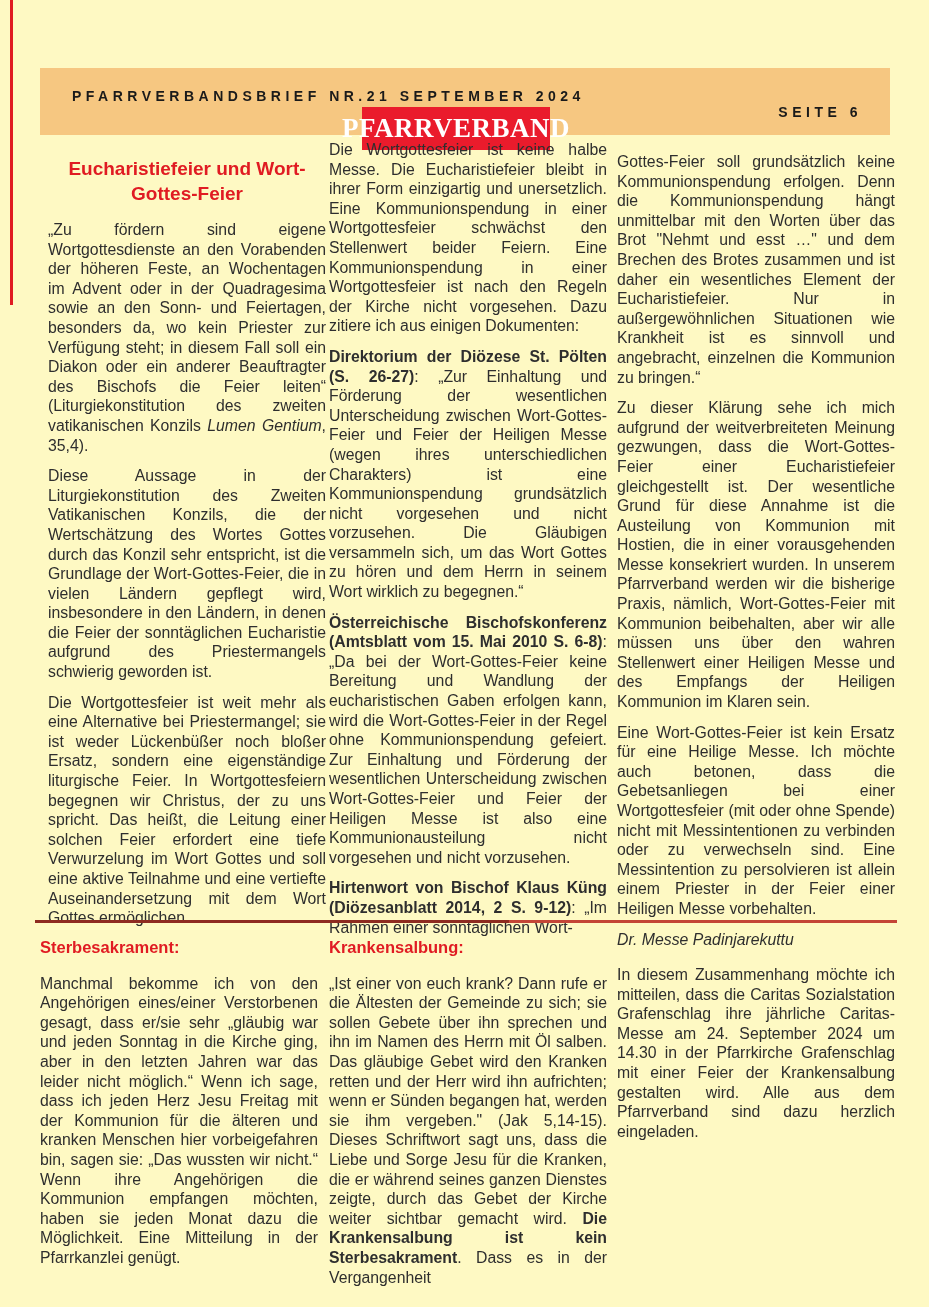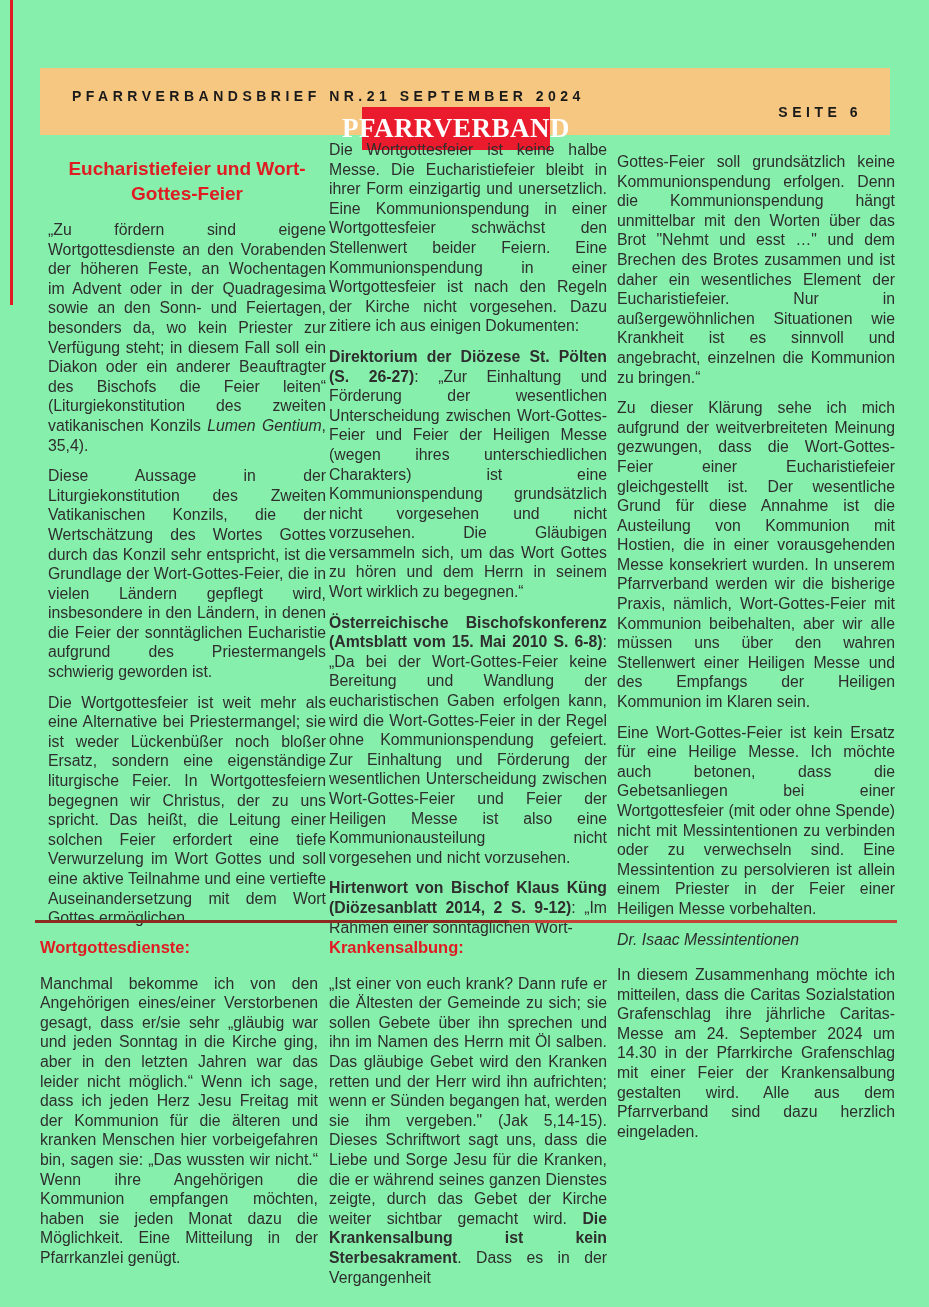--- a/index.html
+++ b/index.html
@@ -1,17 +1,17 @@
 <!DOCTYPE html>
 <html lang="de" style="--header-bg: #f6c781; --banner-bg: #ea1b2c; --accent-red: #e01b22;"><head>
 <meta charset="utf-8">
 <style>
   html,body { margin:0; padding:0; background:#ffffff; }
   .page {
-    position:relative; width:929px; height:1307px; background:#86efac;
+    position:relative; width:929px; height:1307px; background:#fef9c3;
     font-family:"Liberation Sans", sans-serif; color:#2e2e2e; overflow:hidden;
   }
   .edge-line {
     position:absolute; left:10px; top:0; width:3px; height:305px;
     background:var(--accent-red,#e01b22);
   }
   .header-bar {
     position:absolute; left:40px; top:68px; width:850px; height:67px;
     background:var(--header-bg,#f6c781);
   }
@@ -92,27 +92,27 @@
     <p>Die Wortgottesfeier ist keine halbe Messe. Die Eucharistiefeier bleibt in ihrer Form einzigartig und unersetzlich. Eine Kommunionspendung in einer Wortgottesfeier schwächst den Stellenwert beider Feiern.  Eine Kommunionspendung in einer Wortgottesfeier ist nach den Regeln der Kirche nicht vorgesehen. Dazu zitiere ich aus einigen Dokumenten:</p>
     <p><span class="lead-bold">Direktorium der Diözese St. Pölten (S. 26-27)</span><span>: „Zur Einhaltung und Förderung der wesentlichen Unterscheidung zwischen Wort-Gottes-Feier und Feier der Heiligen Messe (wegen ihres unterschiedlichen Charakters) ist eine Kommunionspendung grundsätzlich nicht vorgesehen und nicht vorzusehen. Die Gläubigen versammeln sich, um das Wort Gottes zu hören und dem Herrn in seinem Wort wirklich zu begegnen.“</span></p>
     <p><span class="lead-bold">Österreichische Bischofskonferenz (Amtsblatt vom 15. Mai 2010 S. 6-8)</span><span>: „Da bei der Wort-Gottes-Feier keine Bereitung und Wandlung der eucharistischen Gaben erfolgen kann, wird die Wort-Gottes-Feier in der Regel ohne Kommunionspendung gefeiert. Zur Einhaltung und Förderung der wesentlichen Unterscheidung zwischen Wort-Gottes-Feier und Feier der Heiligen Messe ist also eine Kommunionausteilung nicht vorgesehen und nicht vorzusehen.</span></p>
     <p><span class="lead-bold">Hirtenwort von Bischof Klaus Küng (Diözesanblatt 2014, 2 S. 9-12)</span><span>: „Im Rahmen einer sonntäglichen Wort-</span></p>
   </div>
 
   <div class="col col-3">
     <p>Gottes-Feier soll grundsätzlich keine Kommunionspendung erfolgen. Denn die Kommunionspendung hängt unmittelbar mit den Worten über das Brot "Nehmt und esst …" und dem Brechen des Brotes zusammen und ist daher ein wesentliches Element der Eucharistiefeier. Nur in außergewöhnlichen Situationen wie Krankheit ist es sinnvoll und angebracht, einzelnen die Kommunion zu bringen.“</p>
     <p>Zu dieser Klärung sehe ich mich aufgrund der weitverbreiteten Meinung gezwungen, dass die Wort-Gottes-Feier einer Eucharistiefeier gleichgestellt ist. Der wesentliche Grund für diese Annahme ist die Austeilung von Kommunion mit Hostien, die in einer vorausgehenden Messe konsekriert wurden. In unserem Pfarrverband werden wir die bisherige Praxis, nämlich, Wort-Gottes-Feier mit Kommunion beibehalten, aber wir alle müssen uns über den wahren Stellenwert einer Heiligen Messe und des Empfangs der Heiligen Kommunion im Klaren sein.</p>
     <p>Eine Wort-Gottes-Feier ist kein Ersatz für eine Heilige Messe. Ich möchte auch betonen, dass die Gebetsanliegen bei einer Wortgottesfeier (mit oder ohne Spende) nicht mit Messintentionen zu verbinden oder zu verwechseln sind. Eine Messintention zu persolvieren ist allein einem Priester in der Feier einer Heiligen Messe vorbehalten.</p>
-    <p class="signature">Dr. Isaac Messintentionen</p>
+    <p class="signature">Dr. Messe Padinjarekuttu</p>
   </div>
 
   <div class="divider"></div>
 
   <div class="bottom-col bcol-1">
-    <div class="section-heading">Wortgottesdienste:</div>
+    <div class="section-heading">Sterbesakrament:</div>
     <p>Manchmal bekomme ich von den Angehörigen eines/einer Verstorbenen gesagt, dass er/sie sehr „gläubig war und jeden Sonntag in die Kirche ging, aber in den letzten Jahren war das leider nicht möglich.“ Wenn ich sage, dass ich jeden Herz Jesu Freitag mit der Kommunion für die älteren und kranken Menschen hier vorbeigefahren bin, sagen sie: „Das wussten wir nicht.“ Wenn ihre Angehörigen die Kommunion empfangen möchten, haben sie jeden Monat dazu die Möglichkeit. Eine Mitteilung in der Pfarrkanzlei genügt.</p>
   </div>
 
   <div class="bottom-col bcol-2">
     <div class="section-heading">Krankensalbung:</div>
     <p><span>„Ist einer von euch krank? Dann rufe er die Ältesten der Gemeinde zu sich; sie sollen Gebete über ihn sprechen und ihn im Namen des Herrn mit Öl salben. Das gläubige Gebet wird den Kranken retten und der Herr wird ihn aufrichten; wenn er Sünden begangen hat, werden sie ihm vergeben." (Jak 5,14-15). Dieses Schriftwort sagt uns, dass die Liebe und Sorge Jesu für die Kranken, die er während seines ganzen Dienstes zeigte, durch das Gebet der Kirche weiter sichtbar gemacht wird. </span><span class="lead-bold">Die Krankensalbung ist kein Sterbesakrament</span><span>. Dass es in der Vergangenheit</span></p>
   </div>
 
   <div class="bottom-col bcol-3">
     <p>In diesem Zusammenhang möchte ich mitteilen, dass die Caritas Sozialstation Grafenschlag ihre jährliche Caritas-Messe am 24. September 2024 um 14.30 in der Pfarrkirche Grafenschlag mit einer Feier der Krankensalbung gestalten wird. Alle aus dem Pfarrverband sind dazu herzlich eingeladen.</p>

